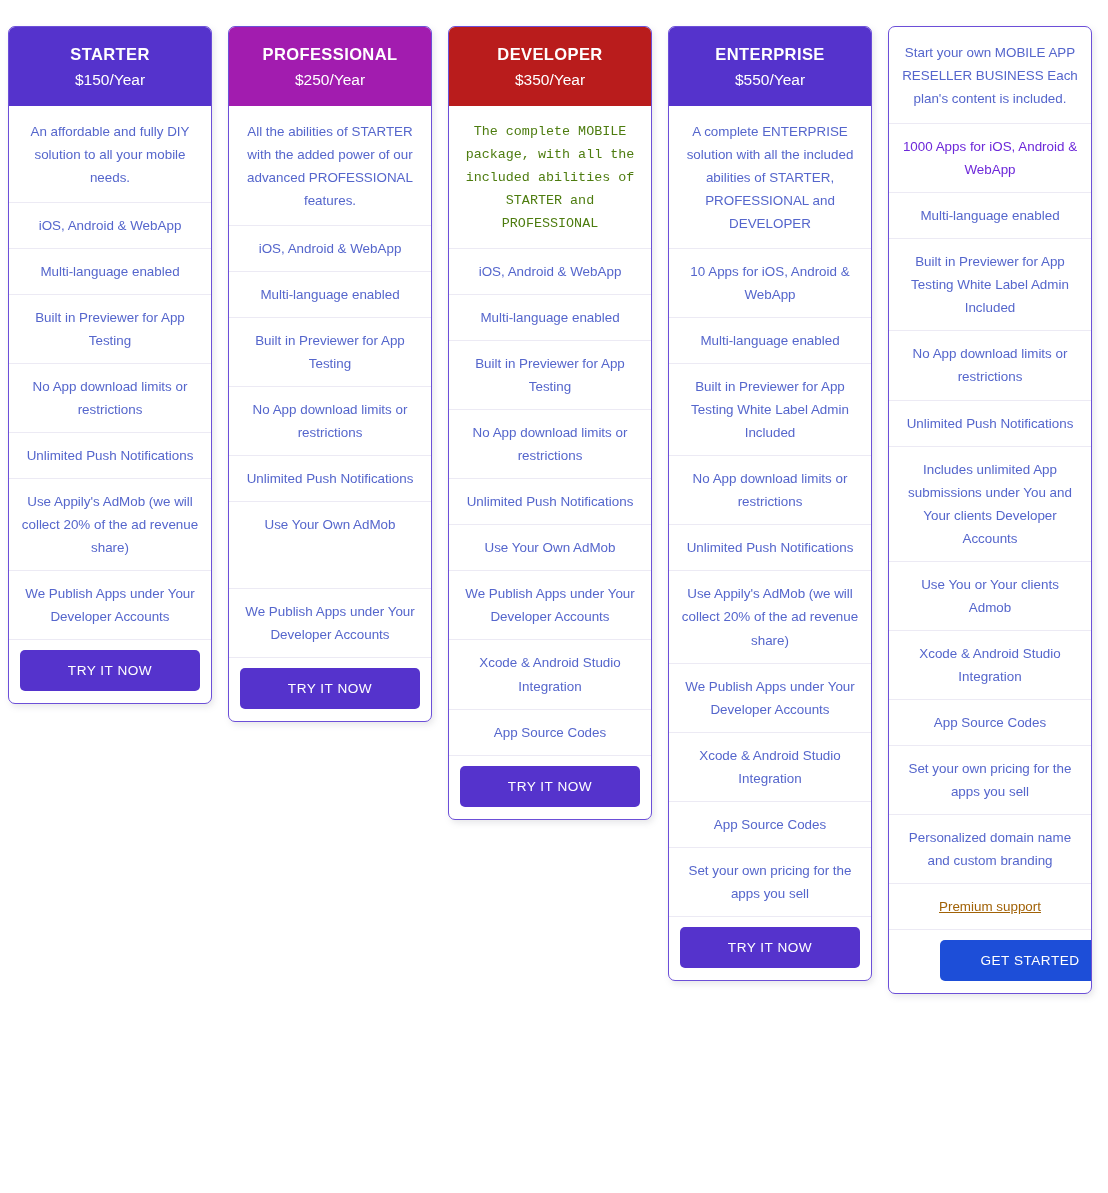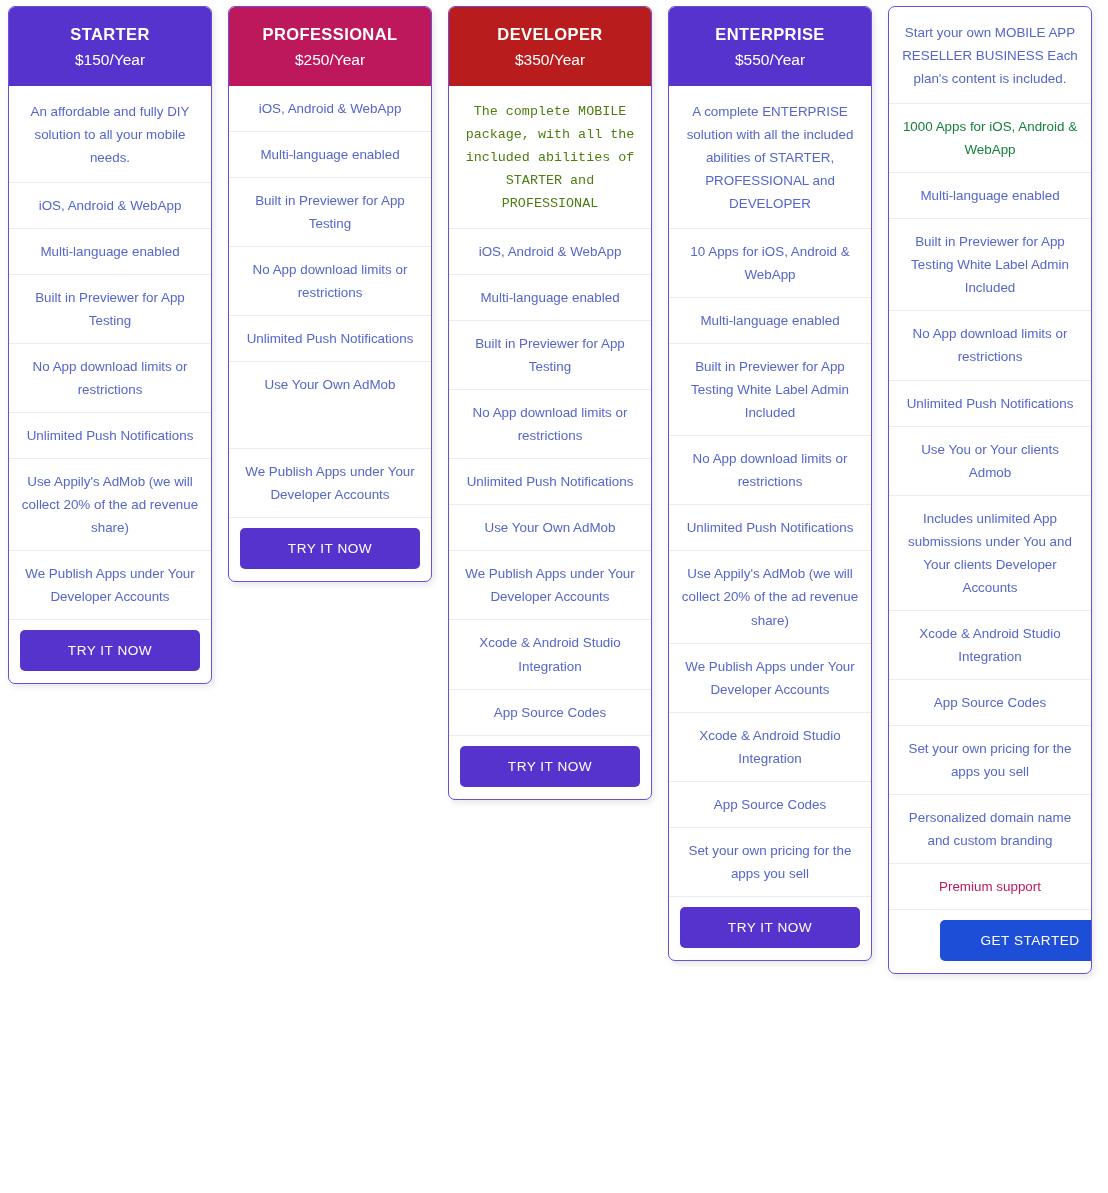--- a/index.html
+++ b/index.html
@@ -10,21 +10,21 @@
   body {
     width: 1108px;
     height: 1193px;
     font-family: "Liberation Sans", sans-serif;
     overflow: hidden;
   }
   #pricing-table {
     display: flex;
     align-items: flex-start;
     width: 1108px;
-    padding: 6px 0 0 0;
+    padding: 26px 0 0 0;
     box-sizing: border-box;
   }
   .plan-card {
     width: 204px;
     margin: 0 8px;
     background: #ffffff;
     border: 1px solid #6c4fd8;
     border-radius: 7px;
     overflow: hidden;
     box-shadow: 2px 3px 6px rgba(120,120,140,0.18);
@@ -111,25 +111,26 @@
         <li class="feature" style="color: rgb(85, 102, 204); border-bottom-color: rgb(236, 234, 244);">No App download limits or restrictions</li>
         <li class="feature" style="color: rgb(85, 102, 204); border-bottom-color: rgb(236, 234, 244);">Unlimited Push Notifications</li>
         <li class="feature" style="color: rgb(85, 102, 204); border-bottom-color: rgb(236, 234, 244);">Use Appily's AdMob (we will collect 20% of the ad revenue share)</li>
         <li class="feature" style="color: rgb(85, 102, 204); border-bottom-color: rgb(236, 234, 244);">We Publish Apps under Your Developer Accounts</li>
       </ul>
       <div class="cta-wrap">
         <button class="cta-button" style="background: rgb(85, 51, 204);">TRY IT NOW</button>
       </div>
     </div>
     <div class="plan-card" style="border-color: rgb(108, 79, 216);">
-      <div class="plan-header" style="background: #be185d;">
+      <div class="plan-header" style="background: #a21caf;">
         <div class="plan-name">PROFESSIONAL</div>
         <div class="plan-price">$250/Year</div>
       </div>
       <ul class="features">
+        <li class="feature intro" style="color: rgb(85, 102, 204); border-bottom-color: rgb(236, 234, 244);">All the abilities of STARTER with the added power of our advanced PROFESSIONAL features.</li>
         <li class="feature" style="color: rgb(85, 102, 204); border-bottom-color: rgb(236, 234, 244);">iOS, Android &amp; WebApp</li>
         <li class="feature" style="color: rgb(85, 102, 204); border-bottom-color: rgb(236, 234, 244);">Multi-language enabled</li>
         <li class="feature" style="color: rgb(85, 102, 204); border-bottom-color: rgb(236, 234, 244);">Built in Previewer for App Testing</li>
         <li class="feature" style="color: rgb(85, 102, 204); border-bottom-color: rgb(236, 234, 244);">No App download limits or restrictions</li>
         <li class="feature" style="color: rgb(85, 102, 204); border-bottom-color: rgb(236, 234, 244);">Unlimited Push Notifications</li>
         <li class="feature tall" style="color: rgb(85, 102, 204); border-bottom-color: rgb(236, 234, 244);">Use Your Own AdMob</li>
         <li class="feature" style="color: rgb(85, 102, 204); border-bottom-color: rgb(236, 234, 244);">We Publish Apps under Your Developer Accounts</li>
       </ul>
       <div class="cta-wrap">
         <button class="cta-button" style="background: rgb(85, 51, 204);">TRY IT NOW</button>
@@ -174,30 +175,30 @@
         <li class="feature" style="color: rgb(85, 102, 204); border-bottom-color: rgb(236, 234, 244);">App Source Codes</li>
         <li class="feature" style="color: rgb(85, 102, 204); border-bottom-color: rgb(236, 234, 244);">Set your own pricing for the apps you sell</li>
       </ul>
       <div class="cta-wrap">
         <button class="cta-button" style="background: rgb(85, 51, 204);">TRY IT NOW</button>
       </div>
     </div>
     <div class="plan-card" style="border-color: rgb(108, 79, 216);">
       <ul class="features">
         <li class="feature intro" style="color: rgb(85, 102, 204); border-bottom-color: rgb(236, 234, 244);">Start your own MOBILE APP RESELLER BUSINESS Each plan's content is included.</li>
-        <li class="feature" style="color: #15803d; border-bottom-color: rgb(236, 234, 244);">1000 Apps for iOS, Android &amp; WebApp</li>
+        <li class="feature" style="color: #6d28d9; border-bottom-color: rgb(236, 234, 244);">1000 Apps for iOS, Android &amp; WebApp</li>
         <li class="feature" style="color: rgb(85, 102, 204); border-bottom-color: rgb(236, 234, 244);">Multi-language enabled</li>
         <li class="feature" style="color: rgb(85, 102, 204); border-bottom-color: rgb(236, 234, 244);">Built in Previewer for App Testing White Label Admin Included</li>
         <li class="feature" style="color: rgb(85, 102, 204); border-bottom-color: rgb(236, 234, 244);">No App download limits or restrictions</li>
         <li class="feature" style="color: rgb(85, 102, 204); border-bottom-color: rgb(236, 234, 244);">Unlimited Push Notifications</li>
+        <li class="feature" style="color: rgb(85, 102, 204); border-bottom-color: rgb(236, 234, 244);">Includes unlimited App submissions under You and Your clients Developer Accounts</li>
         <li class="feature" style="color: rgb(85, 102, 204); border-bottom-color: rgb(236, 234, 244);">Use You or Your clients Admob</li>
-        <li class="feature" style="color: rgb(85, 102, 204); border-bottom-color: rgb(236, 234, 244);">Includes unlimited App submissions under You and Your clients Developer Accounts</li>
         <li class="feature" style="color: rgb(85, 102, 204); border-bottom-color: rgb(236, 234, 244);">Xcode &amp; Android Studio Integration</li>
         <li class="feature" style="color: rgb(85, 102, 204); border-bottom-color: rgb(236, 234, 244);">App Source Codes</li>
         <li class="feature" style="color: rgb(85, 102, 204); border-bottom-color: rgb(236, 234, 244);">Set your own pricing for the apps you sell</li>
         <li class="feature" style="color: rgb(85, 102, 204); border-bottom-color: rgb(236, 234, 244);">Personalized domain name and custom branding</li>
-        <li class="feature" style="color: #be185d; border-bottom-color: rgb(236, 234, 244);">Premium support</li>
+        <li class="feature" style="color: #a16207; border-bottom-color: rgb(236, 234, 244); text-decoration: underline;">Premium support</li>
       </ul>
       <div class="cta-wrap">
         <button class="cta-button" style="background: #1d4ed8; margin-left: 40px;">GET STARTED</button>
       </div>
     </div>
   </div>
 
 </body></html>

